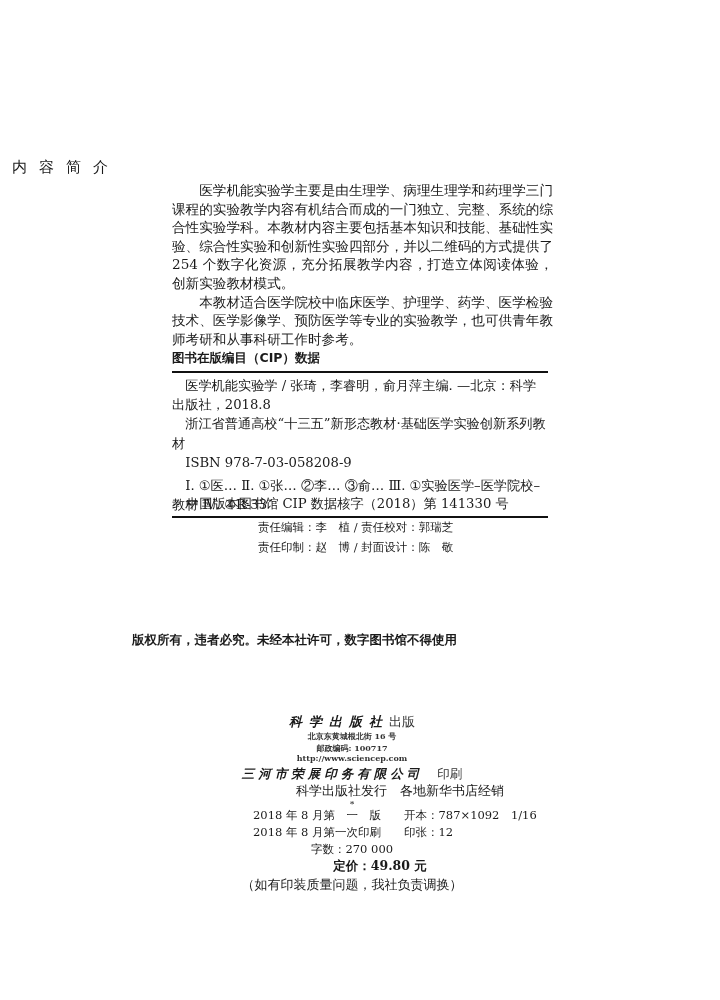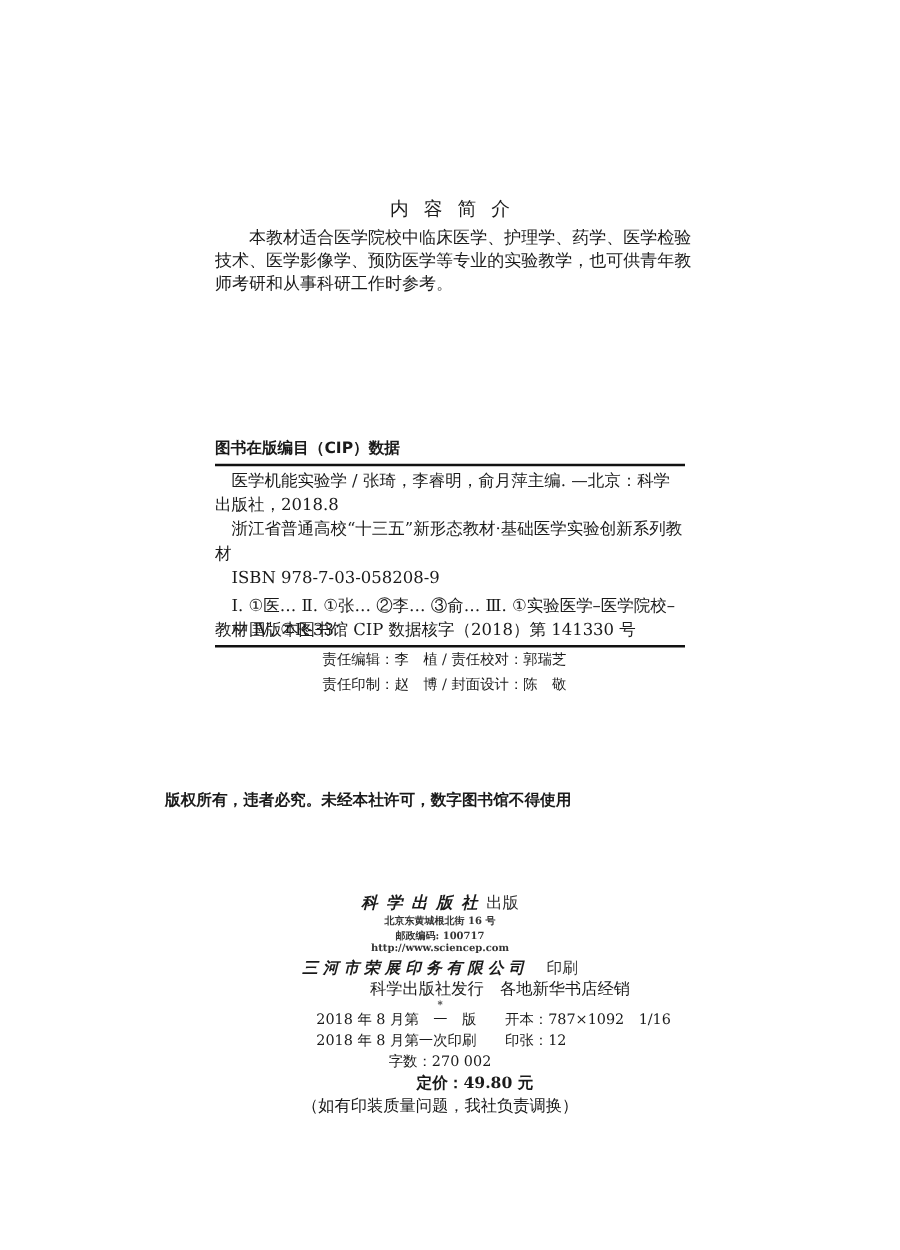--- a/index.html
+++ b/index.html
@@ -13,21 +13,21 @@
       position: relative;
       overflow: hidden;
       color: #1a1a1a;
       font-family: "DejaVu Serif", "Liberation Serif", serif;
     }
     .abs { position: absolute; }
 
     
     .intro-title {
       left: 0; width: 720px; top: 158px;
-      text-align: center;
+      text-align: left;
       font-family: "DejaVu Sans", "Liberation Sans", sans-serif;
       font-size: 15px;
       letter-spacing: 12px;
       padding-left: 12px;
       box-sizing: border-box;
     }
     .intro {
       left: 172px; top: 181px; width: 381px;
       font-size: 13.6px;
       line-height: 18.6px;
@@ -92,20 +92,21 @@
     .note { font-size: 13px; }
 
     .ed-row { left: 258px; font-size: 11.5px; white-space: pre; }
   </style>
 </head>
 <body>
 
 <div class="abs intro-title">内容简介</div>
 
 <div class="abs intro">
+  <p>医学机能实验学主要是由生理学、病理生理学和药理学三门课程的实验教学内容有机结合而成的一门独立、完整、系统的综合性实验学科。本教材内容主要包括基本知识和技能、基础性实验、综合性实验和创新性实验四部分，并以二维码的方式提供了 254 个数字化资源，充分拓展教学内容，打造立体阅读体验，创新实验教材模式。</p>
   <p>本教材适合医学院校中临床医学、护理学、药学、医学检验技术、医学影像学、预防医学等专业的实验教学，也可供青年教师考研和从事科研工作时参考。</p>
 </div>
 
 <div class="abs cip-heading">图书在版编目（CIP）数据</div>
 <div class="abs rule" style="top:371px;"></div>
 
 <div class="abs cip">
   <p>医学机能实验学 / 张琦，李睿明，俞月萍主编. —北京：科学出版社，2018.8</p>
   <p>浙江省普通高校“十三五”新形态教材·基础医学实验创新系列教材</p>
   <p>ISBN 978-7-03-058208-9</p>
@@ -129,15 +130,15 @@
 <div class="abs center-line tiny" style="top:753px;">http://www.sciencep.com</div>
 
 <div class="abs center-line" style="top:763px;">
   <span class="printer">三河市荣展印务有限公司</span><span class="printer-suffix">印刷</span>
 </div>
 <div class="abs center-line small" style="top:782px; font-family:'DejaVu Sans','Liberation Sans',sans-serif; font-size:13px;margin-left:48px;">科学出版社发行　各地新华书店经销</div>
 <div class="abs center-line tiny" style="top:798px;">*</div>
 
 <div class="abs small" style="left:253px; top:808px; white-space:pre;">2018 年 8 月第　一　版　　开本：787×1092　1/16</div>
 <div class="abs small" style="left:253px; top:825px; white-space:pre;">2018 年 8 月第一次印刷　　印张：12</div>
-<div class="abs center-line small" style="top:842px;">字数：270 002</div>
+<div class="abs center-line small" style="top:842px;">字数：270 000</div>
 <div class="abs center-line price" style="top:858px;padding-left:28px;">定价：49.80 元</div>
 <div class="abs center-line note" style="top:876px;">（如有印装质量问题，我社负责调换）</div>
 
 </body></html>

